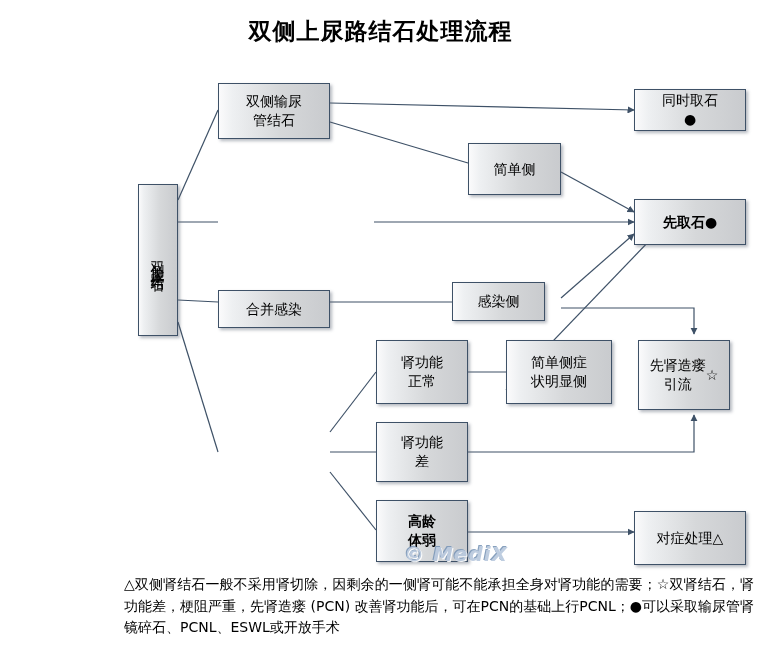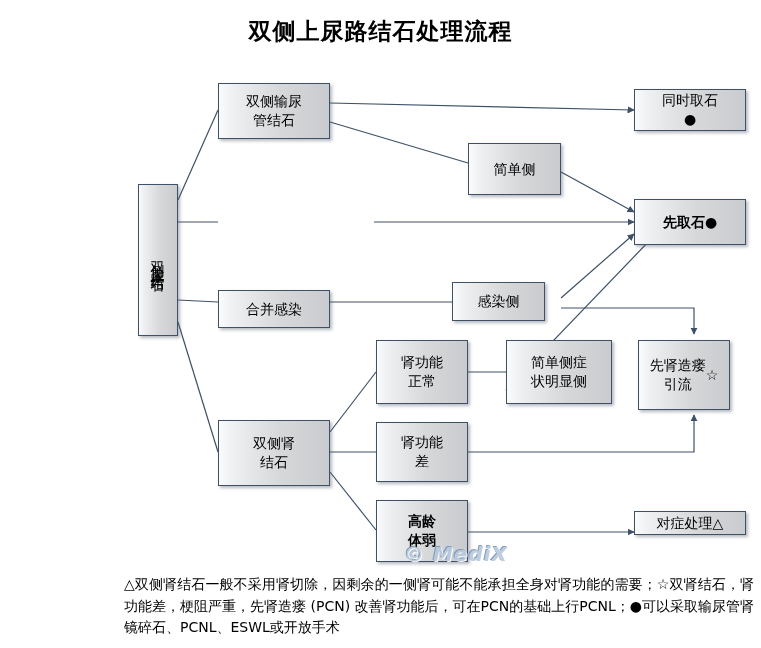--- a/index.html
+++ b/index.html
@@ -177,30 +177,28 @@
 正常</div>
 
   <div class="node" style="left:506px; top:340px; width:106px; height:64px;">简单侧症
 状明显侧</div>
 
   <div class="node" style="left:638px; top:340px; width:92px; height:70px;">
     <span>先肾造瘘
 引流</span><span class="marker">☆</span>
   </div>
 
-  <div class="node" style="left:218px; top:420px; width:112px; height:66px;">双侧肾
-结石</div>
 
   <div class="node" style="left:376px; top:422px; width:92px; height:60px;">肾功能
 差</div>
 
   <div class="node" style="left:376px; top:500px; width:92px; height:62px;font-weight:bold;">高龄
 体弱</div>
 
-  <div class="node" style="left:634px; top:511px; width:112px; height:24px;">
+  <div class="node" style="left:634px; top:511px; width:112px; height:54px;">
     <span>对症处理</span><span class="marker">△</span>
   </div>
 
   <div id="watermark">© MediX</div>
 
   <div id="footnote">△双侧肾结石一般不采用肾切除，因剩余的一侧肾可能不能承担全身对肾功能的需要；☆双肾结石，肾功能差，梗阻严重，先肾造瘘 (PCN) 改善肾功能后，可在PCN的基础上行PCNL；●可以采取输尿管肾镜碎石、PCNL、ESWL或开放手术</div>
 
 </div>
 
 </body></html>

